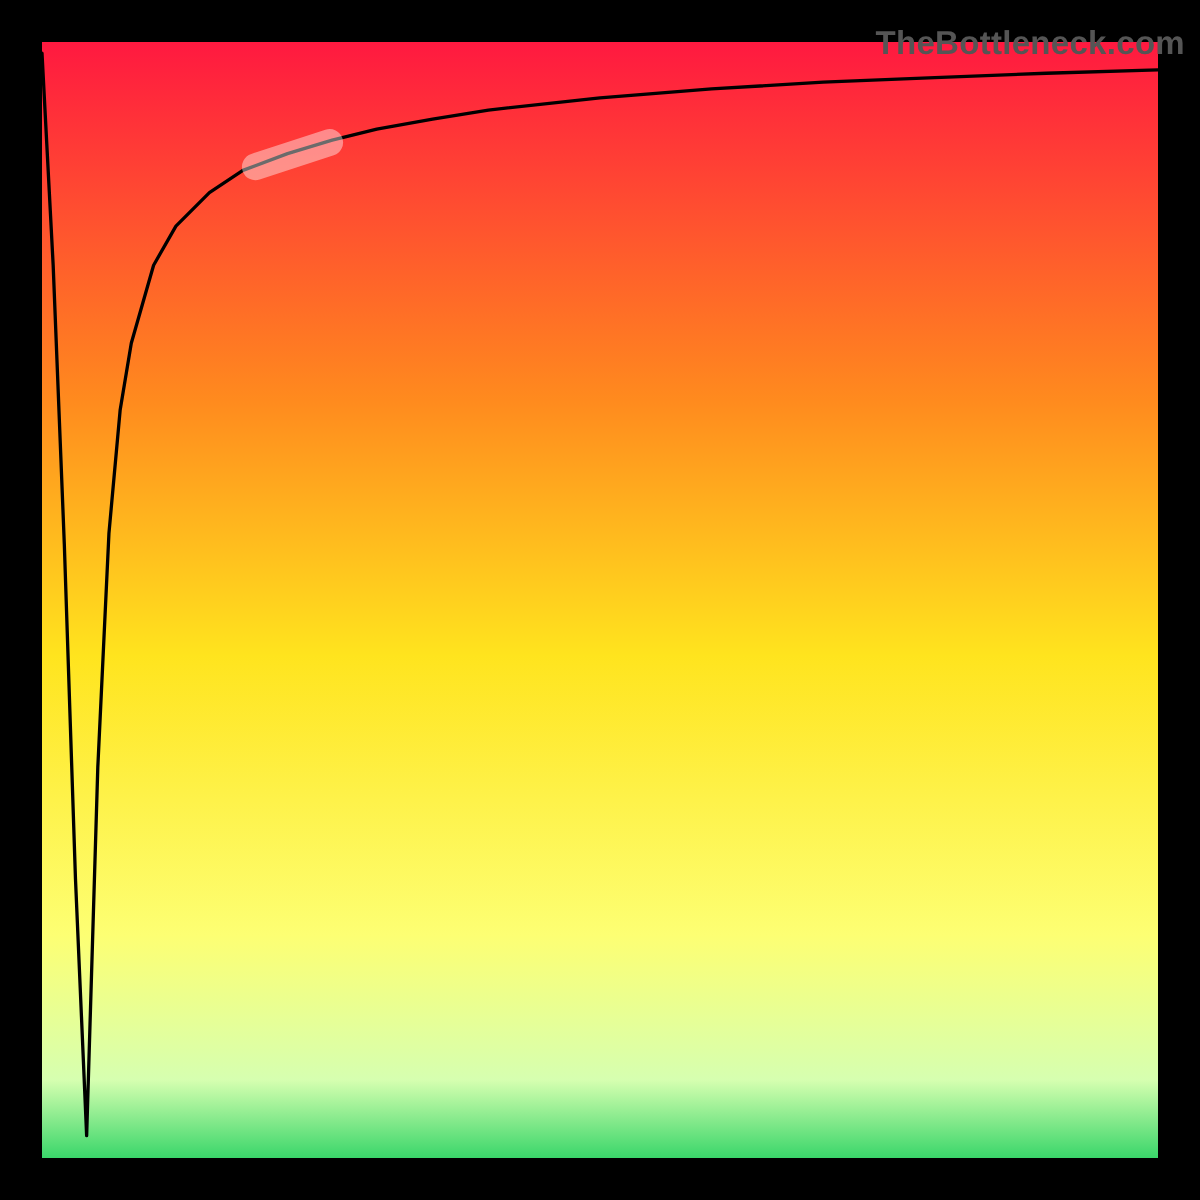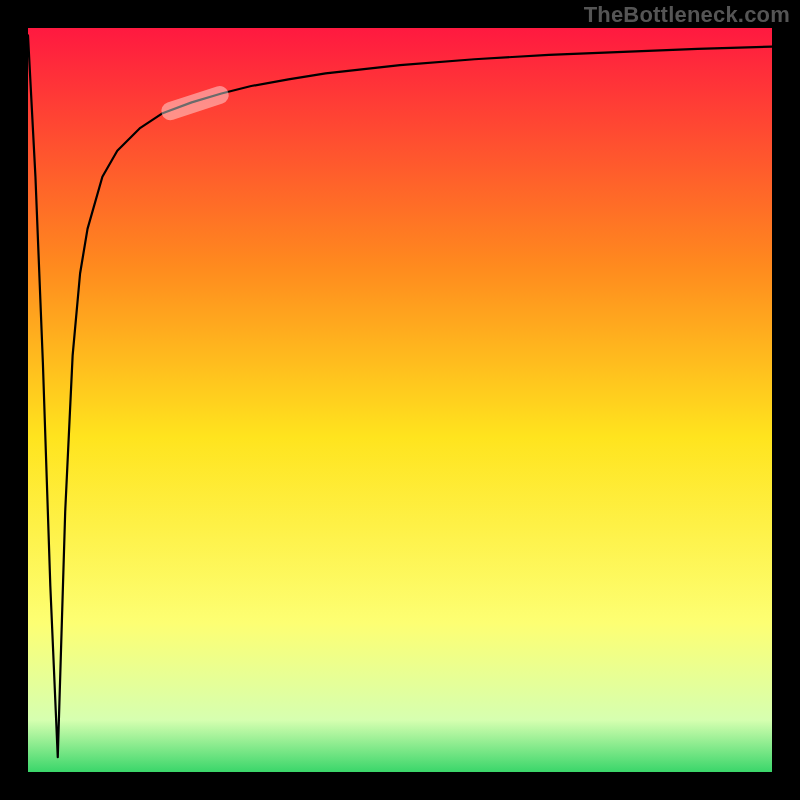--- a/index.html
+++ b/index.html
@@ -24,21 +24,21 @@
     overflow: hidden;
   }
   .gradient-bg {
     position: absolute;
     left: 0; top: 0;
     width: 100%;
     height: 100%;
   }
   .watermark {
     position: absolute;
-    top: 2px;
+    top: 16px;
     right: 10px;
     font-family: Arial, Helvetica, sans-serif;
     font-size: 22px;
     font-weight: 600;
     color: #555;
     letter-spacing: 0.2px;
   }
   svg.curve {
     position: absolute;
     left: 0; top: 0;

